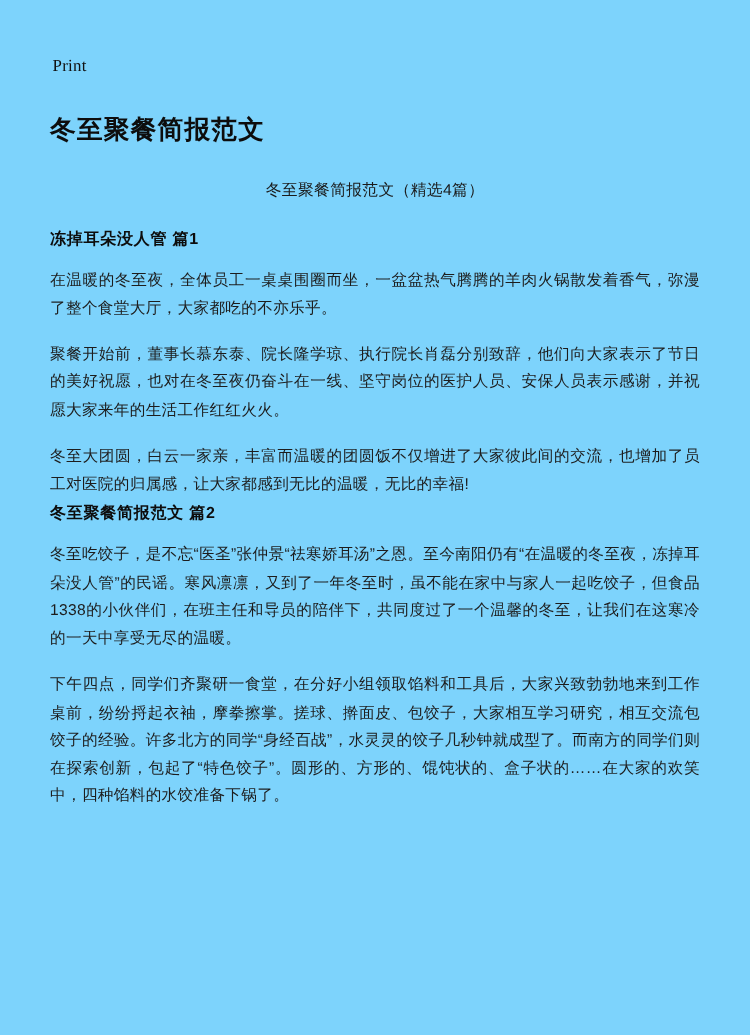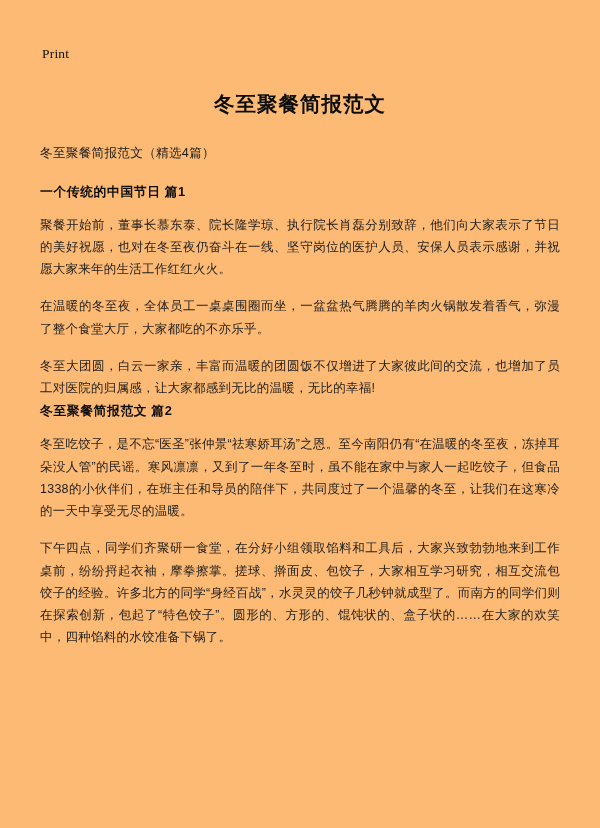--- a/index.html
+++ b/index.html
@@ -13,47 +13,47 @@
     font-family: "Liberation Serif", "DejaVu Serif", serif;
     color: #1a1a1a;
     overflow: hidden;
   }
   .page {
     position: relative;
     width: 600px;
     height: 828px;
     box-sizing: border-box;
     padding: 44px 40px 0 40px;
-    background: #fdba74;
+    background: #7dd3fc;
   }
   .print-link {
     font-family: "Liberation Serif", "DejaVu Serif", serif;
     font-size: 13.5px;
     color: #111;
     letter-spacing: 0.2px;
     margin: 0 0 22px 2px;
     display: inline-block;
     text-decoration: none;
   }
   .doc-title {
-    text-align: center;
     font-family: "Liberation Sans", sans-serif;
     font-size: 20.5px;
     font-weight: bold;
     letter-spacing: 1px;
     margin: 6px 0 26px 0;
     color: #0d0d0d;
   }
   .lead {
     font-family: "Liberation Sans", sans-serif;
     font-size: 12.6px;
     line-height: 1.55;
     margin: 0 0 20px 0;
     color: #1a1a1a;
     letter-spacing: 0.3px;
+    text-align: center;
   }
   .section-head {
     font-family: "Liberation Sans", sans-serif;
     font-size: 12.8px;
     font-weight: bold;
     margin: 0 0 13px 0;
     letter-spacing: 0.6px;
     color: #0d0d0d;
   }
   .para {
@@ -76,22 +76,22 @@
 <body>
 
 <div class="page">
 
   <a href="#" class="print-link">Print</a>
 
   <h1 class="doc-title">冬至聚餐简报范文</h1>
 
   <p class="lead">冬至聚餐简报范文（精选4篇）</p>
 
-  <h2 class="section-head">一个传统的中国节日 篇1</h2>
+  <h2 class="section-head">冻掉耳朵没人管 篇1</h2>
+  <p class="para">在温暖的冬至夜，全体员工一桌桌围圈而坐，一盆盆热气腾腾的羊肉火锅散发着香气，弥漫了整个食堂大厅，大家都吃的不亦乐乎。</p>
   <p class="para">聚餐开始前，董事长慕东泰、院长隆学琼、执行院长肖磊分别致辞，他们向大家表示了节日的美好祝愿，也对在冬至夜仍奋斗在一线、坚守岗位的医护人员、安保人员表示感谢，并祝愿大家来年的生活工作红红火火。</p>
-  <p class="para">在温暖的冬至夜，全体员工一桌桌围圈而坐，一盆盆热气腾腾的羊肉火锅散发着香气，弥漫了整个食堂大厅，大家都吃的不亦乐乎。</p>
   <p class="para last">冬至大团圆，白云一家亲，丰富而温暖的团圆饭不仅增进了大家彼此间的交流，也增加了员工对医院的归属感，让大家都感到无比的温暖，无比的幸福!</p>
 
   <h2 class="section-head second">冬至聚餐简报范文 篇2</h2>
   <p class="para">冬至吃饺子，是不忘“医圣”张仲景“祛寒娇耳汤”之恩。至今南阳仍有“在温暖的冬至夜，冻掉耳朵没人管”的民谣。寒风凛凛，又到了一年冬至时，虽不能在家中与家人一起吃饺子，但食品1338的小伙伴们，在班主任和导员的陪伴下，共同度过了一个温馨的冬至，让我们在这寒冷的一天中享受无尽的温暖。</p>
   <p class="para">下午四点，同学们齐聚研一食堂，在分好小组领取馅料和工具后，大家兴致勃勃地来到工作桌前，纷纷捋起衣袖，摩拳擦掌。搓球、擀面皮、包饺子，大家相互学习研究，相互交流包饺子的经验。许多北方的同学“身经百战”，水灵灵的饺子几秒钟就成型了。而南方的同学们则在探索创新，包起了“特色饺子”。圆形的、方形的、馄饨状的、盒子状的……在大家的欢笑中，四种馅料的水饺准备下锅了。</p>
 
 </div>
 
 </body></html>

